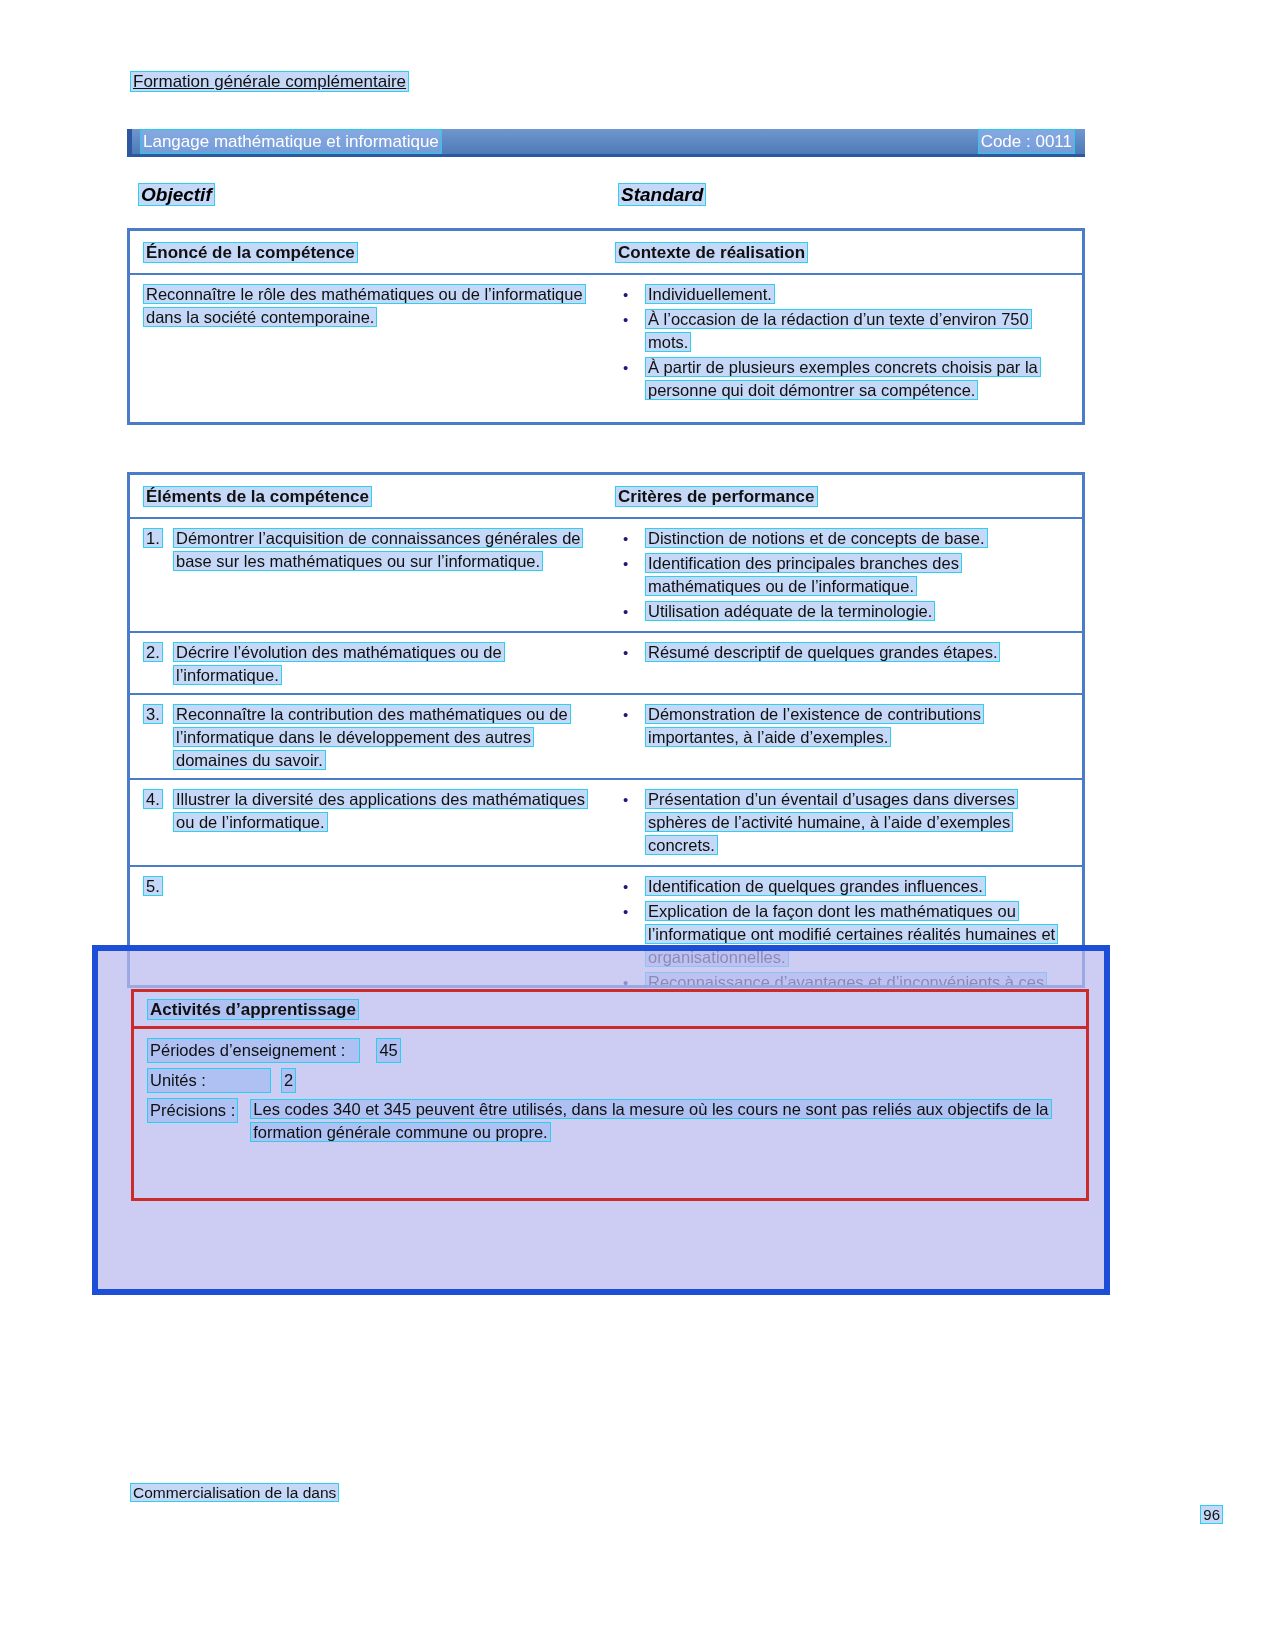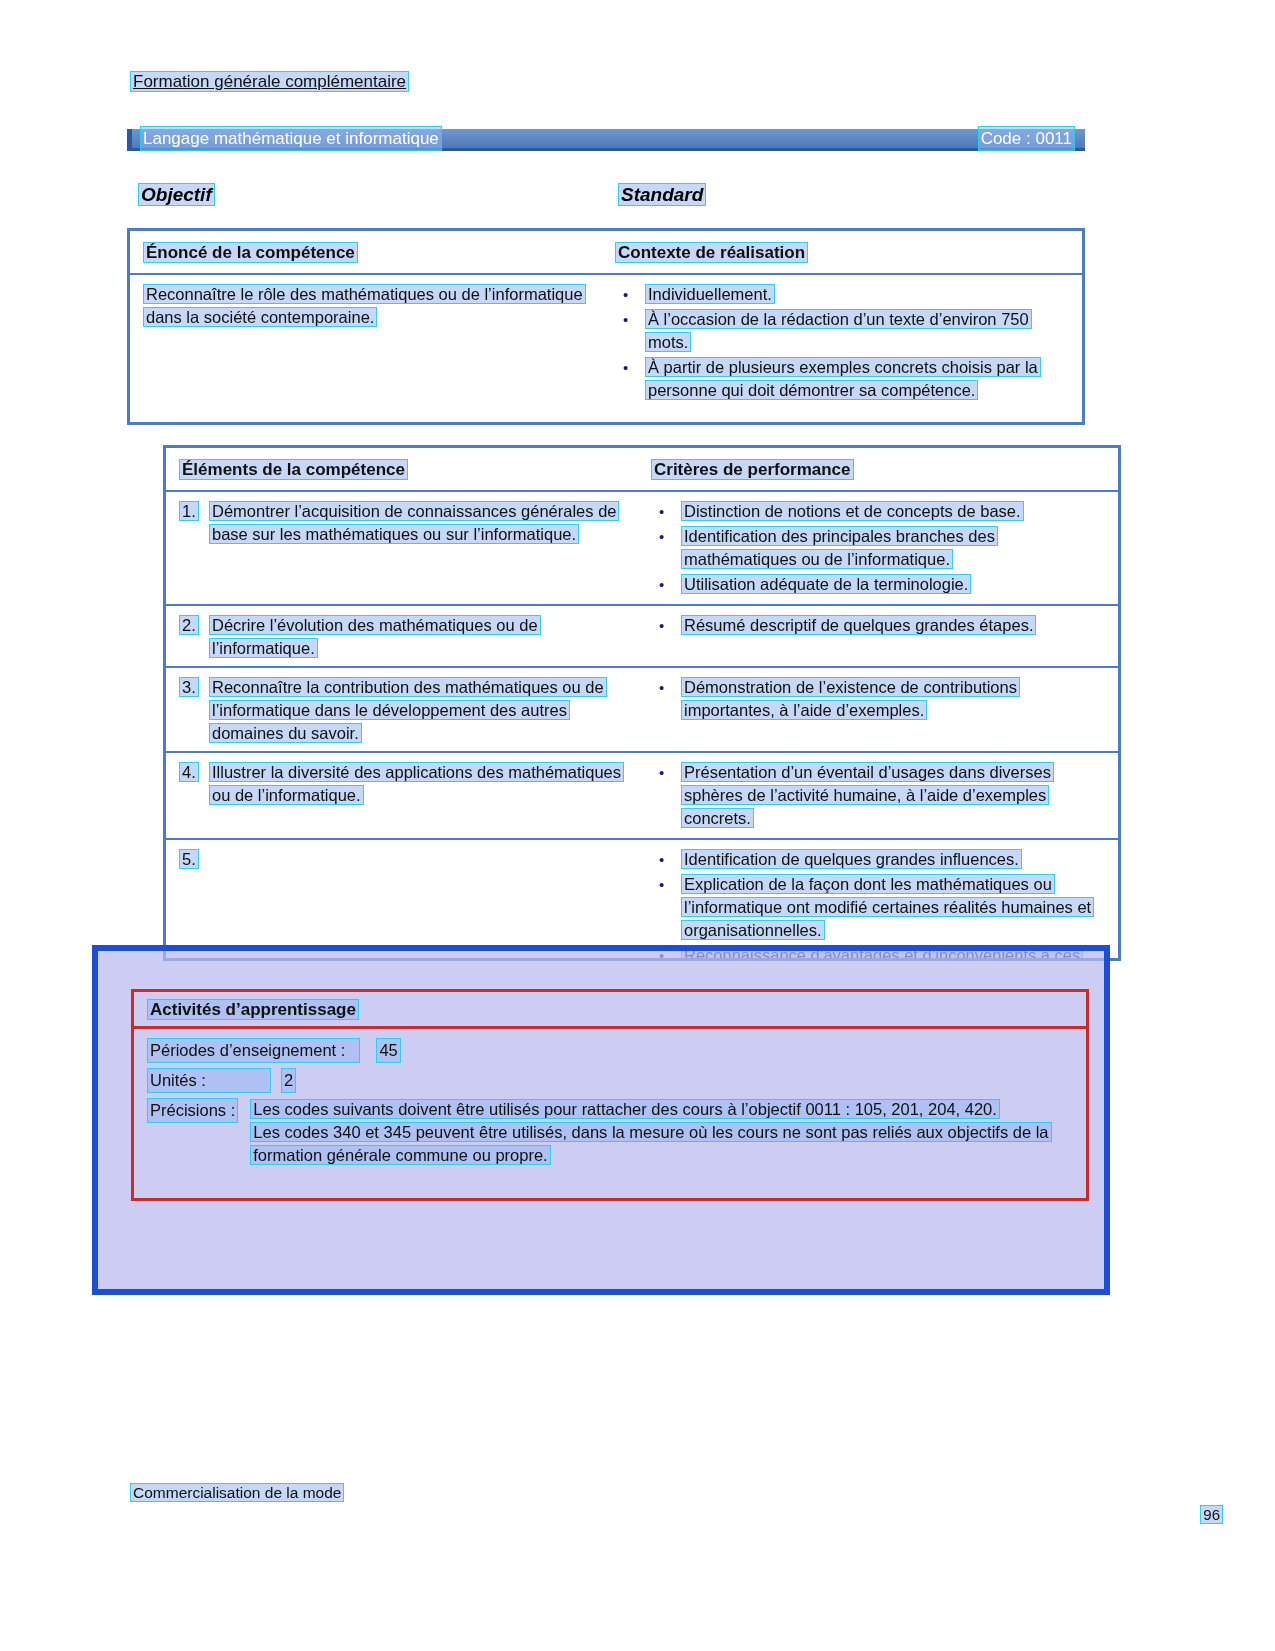--- a/index.html
+++ b/index.html
@@ -10,35 +10,35 @@
   }
   
   .hl{
     background:rgba(151,184,243,0.55);
     border:1px solid rgba(27,208,238,0.9);
     padding:0 2px;
     -webkit-box-decoration-break:clone;box-decoration-break:clone;
   }
   .top-label{position:absolute;left:130px;top:70px;font-size:17px;text-decoration:underline;}
   .banner{
-    position:absolute;left:127px;top:129px;width:958px;height:22px;box-sizing:border-box;
+    position:absolute;left:127px;top:129px;width:958px;height:28px;box-sizing:border-box;
     background:linear-gradient(180deg,#7097ce,#4d7ab8);
     border-bottom:3px solid #2d579e;border-left:5px solid #2d579e;
     display:flex;align-items:center;justify-content:space-between;
     padding:0 10px 0 8px;color:#ffffff;font-size:17px;
   }
   .objectif,.standard{
     position:absolute;top:183px;font-size:19px;font-weight:bold;font-style:italic;color:#000000;
   }
   .objectif{left:138px;}
   .standard{left:618px;}
 
   .tbl{position:absolute;left:127px;width:958px;box-sizing:border-box;border:3px solid #4a7cc7;background:#fff;overflow:hidden;}
   .tbl1{top:228px;height:197px;}
-  .tbl2{top:445px;height:516px;margin-left:36px;}
+  .tbl2{top:472px;height:516px;}
   .thead{display:grid;grid-template-columns:485px 1fr;padding:10px 0 9px;border-bottom:2px solid #4a7cc7;font-weight:bold;font-size:17px;}
   .trow{display:grid;grid-template-columns:485px 1fr;padding:8px 0 6px;}
   .trow.sep{border-bottom:2px solid #4a7cc7;}
   .cell-l{padding:0 20px 0 13px;box-sizing:border-box;}
   .cell-r{padding:0 16px 0 0;box-sizing:border-box;}
   .bi{display:flex;margin-bottom:2px;}
   .dot{flex:0 0 22px;padding-left:8px;color:#1b1b77;font-size:15px;}
   .bt{flex:1;}
   .nrow{display:flex;}
   .num{flex:0 0 30px;}
@@ -215,28 +215,27 @@
           <span class="hl lbl-per">Périodes d’enseignement :</span>
           <span class="hl val-per">45</span>
         </div>
         <div class="arow">
           <span class="hl lbl-uni">Unités :</span>
           <span class="hl val-uni">2</span>
         </div>
         <div class="arow prec">
           <span class="hl lbl-prec">Précisions :</span>
           <div class="ptext">
-            <div><span class="hl">Les codes suivants doivent être utilisés pour rattacher des cours à l’objectif 0011 : 105, 201, 204, 420.</span></div>
             <div><span class="hl">Les codes 340 et 345 peuvent être utilisés, dans la mesure où les cours ne sont pas reliés aux objectifs de la formation générale commune ou propre.</span></div>
           </div>
         </div>
       </div>
     </div>
   </div>
 
   <div class="footer-left">
-    <span class="hl">Commercialisation de la mode</span>
+    <span class="hl">Commercialisation de la dans</span>
   </div>
   <div class="pagenum">
     <span class="hl">96</span>
   </div>
 
 </div>
 
 </body></html>

